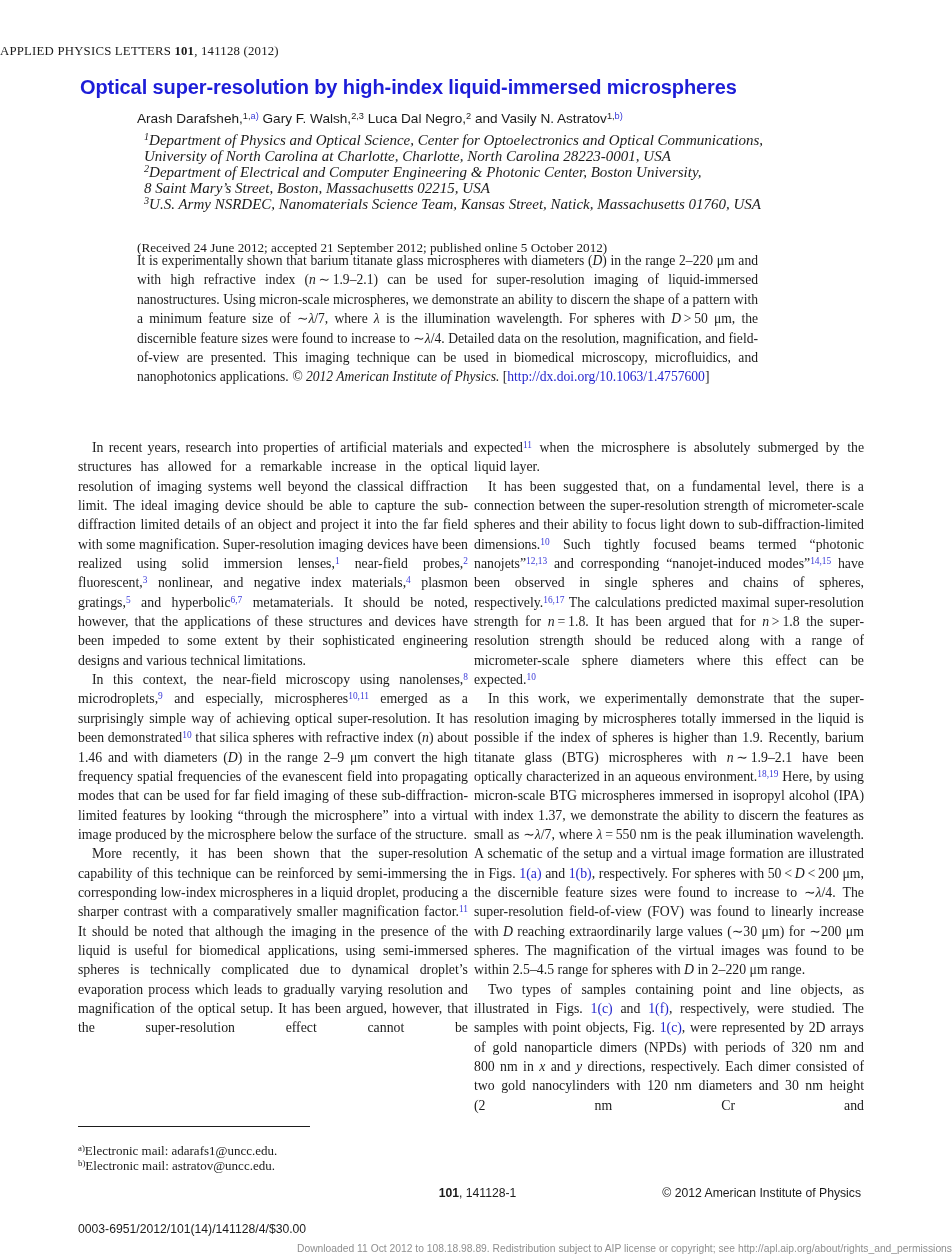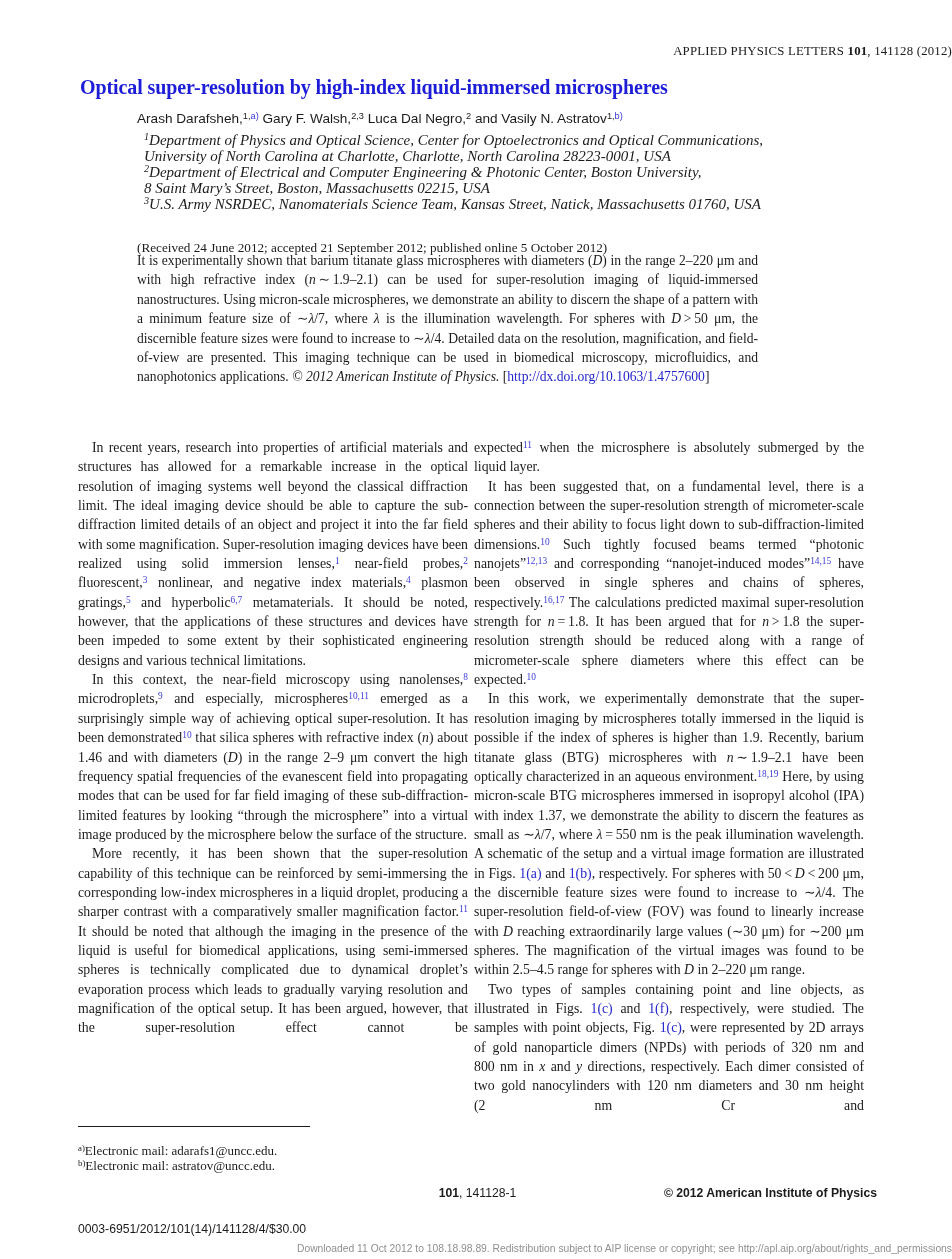--- a/index.html
+++ b/index.html
@@ -8,26 +8,26 @@
     --ref-blue:#3a3ad8;
     --text:#1b1b1b;
     --wm-gray:#8f8f8f;
   }
   html,body{margin:0;padding:0;background:#ffffff;}
   .page{
     position:relative;width:952px;height:1259px;background:#ffffff;
     font-family:"Liberation Serif", serif;color:var(--text);overflow:hidden;
   }
   .header{
-    position:absolute;top:44px;left:0;width:100%;text-align:right;
+    position:absolute;top:44px;left:0;width:100%;text-align:left;
     font-size:12.8px;letter-spacing:.2px;
   }
   .title{
     position:absolute;top:76px;left:80px;width:800px;margin:0;
-    font-family:Liberation Serif, serif;font-weight:bold;
+    font-family:Liberation Sans, sans-serif;font-weight:bold;
     font-size:20px;letter-spacing:-0.1px;color:var(--title-blue);
   }
   .authors{
     position:absolute;top:111px;left:137px;width:720px;
     font-family:"Liberation Sans",sans-serif;font-size:13.6px;
   }
   .affiliations{
     position:absolute;top:133px;left:144px;width:700px;
     font-size:15px;font-style:italic;line-height:15.9px;
   }
@@ -55,21 +55,21 @@
   .footnotes{
     position:absolute;top:1143px;left:78px;width:390px;
     font-size:13px;line-height:15.4px;
   }
   .footer{
     position:absolute;top:1186px;left:78px;width:799px;height:16px;
     font-family:"Liberation Sans",sans-serif;font-size:12.2px;
   }
   .f-left{position:absolute;left:0;top:0;margin-top:36px;}
   .f-center{position:absolute;left:0;top:0;width:100%;text-align:center;}
-  .f-right{position:absolute;right:0;top:0;font-weight:bold;}
+  .f-right{position:absolute;right:16px;top:0;}
   .watermark{
     position:absolute;top:1243px;left:0;width:100%;text-align:right;
     font-family:"Liberation Sans",sans-serif;font-size:10.3px;color:var(--wm-gray);
   }
   
   .run-i{font-style:italic;}
   .run-b{font-weight:bold;}
   .run-sup,.run-supl{font-size:68%;position:relative;top:-0.45em;line-height:0;}
   .run-supl{color:var(--ref-blue);}
   .run-link{color:var(--link-blue);}

